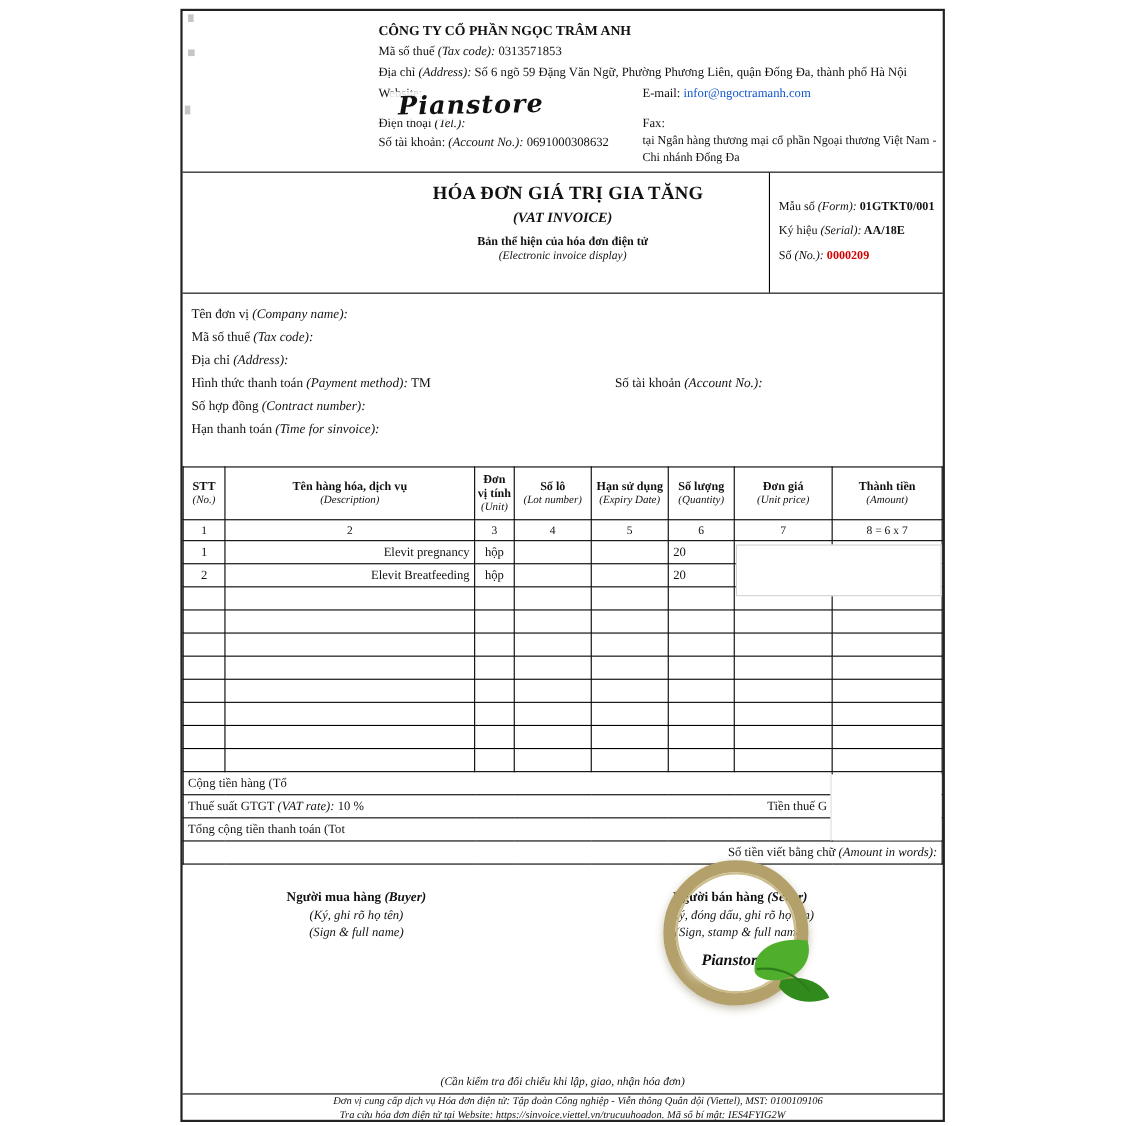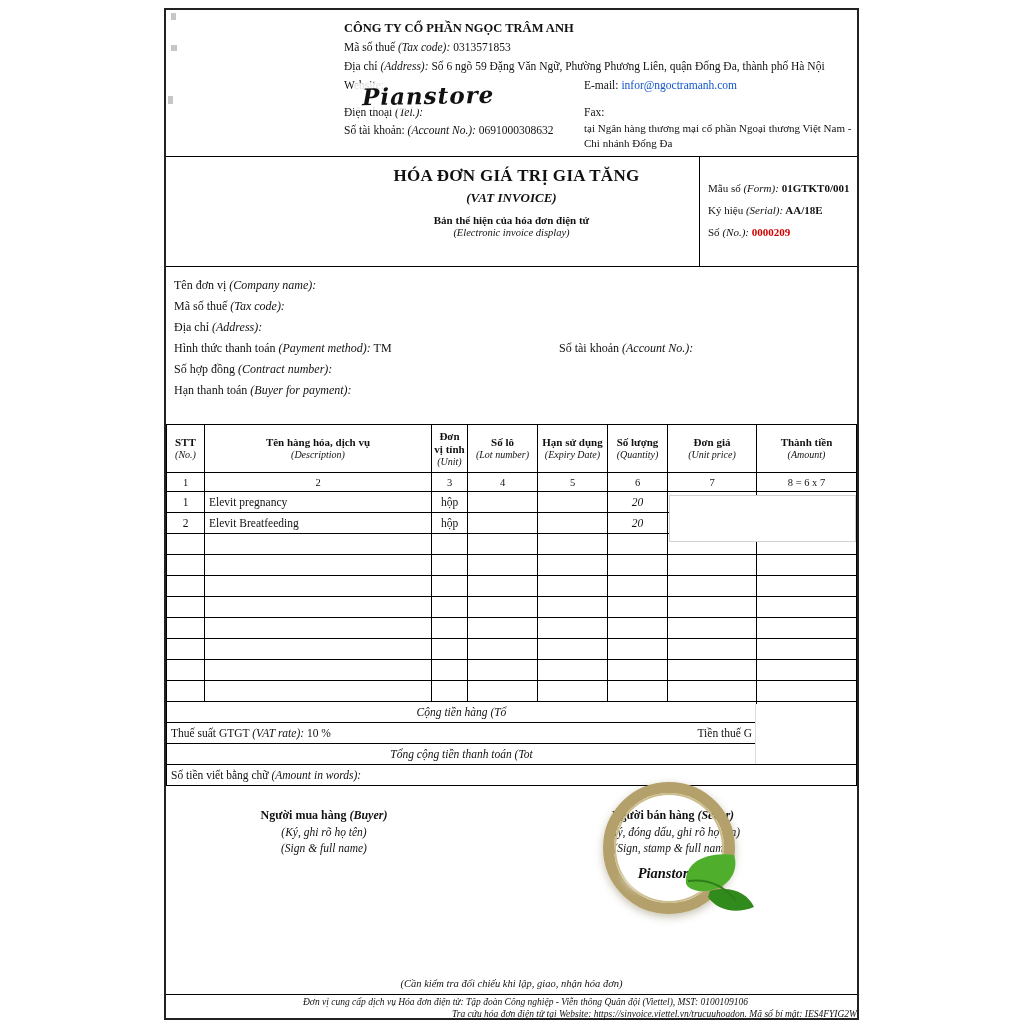--- a/index.html
+++ b/index.html
@@ -52,21 +52,21 @@
   .b-acc { position:absolute; left:385px; top:0; }
 
   
   .items { width:100%; border-collapse:collapse; table-layout:fixed; }
   .items td, .items th { border:1px solid #000; font-size:11.5px; padding:0 4px; overflow:hidden; }
   .items th { text-align:center; vertical-align:middle; height:48px; padding:2px; }
   .h-vi { display:block; font-weight:bold; font-size:11px; line-height:13px; white-space:normal; }
   .h-en { display:block; font-weight:normal; font-style:italic; font-size:10px; line-height:12px; white-space:normal; }
   .idx td { text-align:center; height:19px; font-size:10.5px; }
   .items tbody tr { height:21px; }
-  .c { text-align:center; } .r { text-align:center;font-style:italic; } .l { text-align:left; }
+  .c { text-align:center; } .r { text-align:left; } .l { text-align:right; }
   .t-row td { height:20px; }
   .fl { float:left; } .fr { float:right; }
 
   
   .redact { position:absolute; background:#fff; z-index:4; border:1px solid #d2d2d2; }
   .rd1 { left:503px; top:485px; width:187px; height:47px; }
   .rd2 { left:589px; top:694px; width:101px; height:60px; border:none; border-left:1px solid #dcdcdc; }
 
   
   .sig-area { position:relative; height:194px; }
@@ -85,21 +85,21 @@
                  font-weight:bold; font-style:italic; font-size:14.5px;
                  box-shadow:0 0 10px 7px rgba(255,255,255,.85); white-space:nowrap; }
   .leaves { position:absolute; right:-36px; top:56px; width:80px; height:66px; }
 
   
   .check-note { position:absolute; left:0; width:100%; top:968px; text-align:center;
                 font-style:italic; font-size:10.5px; }
   .f-rule { position:absolute; left:0; width:100%; top:984px; border-top:1px solid #000; }
   .f-line1 { position:absolute; left:0; width:100%; top:987px; text-align:center;
              font-style:italic; font-size:9.5px;padding-left:28px; }
-  .f-line2 { position:absolute; left:0; width:100%; top:999px; text-align:right;
+  .f-line2 { position:absolute; left:0; width:100%; top:999px; text-align:center;
              font-style:italic; font-size:9.5px; }
 </style>
 </head>
 <body>
 
 <div class="invoice">
 
   <div class="art a1"></div>
   <div class="art a2"></div>
   <div class="art a3"></div>
@@ -139,21 +139,21 @@
 
   <div class="buyer-sec">
     <div class="b-line"><span>Tên đơn vị </span><span class="it">(Company name):</span></div>
     <div class="b-line"><span>Mã số thuế </span><span class="it">(Tax code):</span></div>
     <div class="b-line"><span>Địa chỉ </span><span class="it">(Address):</span></div>
     <div class="b-line">
       <span><span>Hình thức thanh toán </span><span class="it">(Payment method):</span><span> TM</span></span>
       <span class="b-acc"><span>Số tài khoản </span><span class="it">(Account No.):</span></span>
     </div>
     <div class="b-line"><span>Số hợp đồng </span><span class="it">(Contract number):</span></div>
-    <div class="b-line"><span>Hạn thanh toán </span><span class="it">(Buyer for payment):</span></div>
+    <div class="b-line"><span>Hạn thanh toán </span><span class="it">(Time for sinvoice):</span></div>
   </div>
 
   <table class="items">
     <colgroup>
       <col style="width:38px">
         <col style="width:227px">
         <col style="width:36px">
         <col style="width:70px">
       <col style="width:70px">
         <col style="width:60px">

